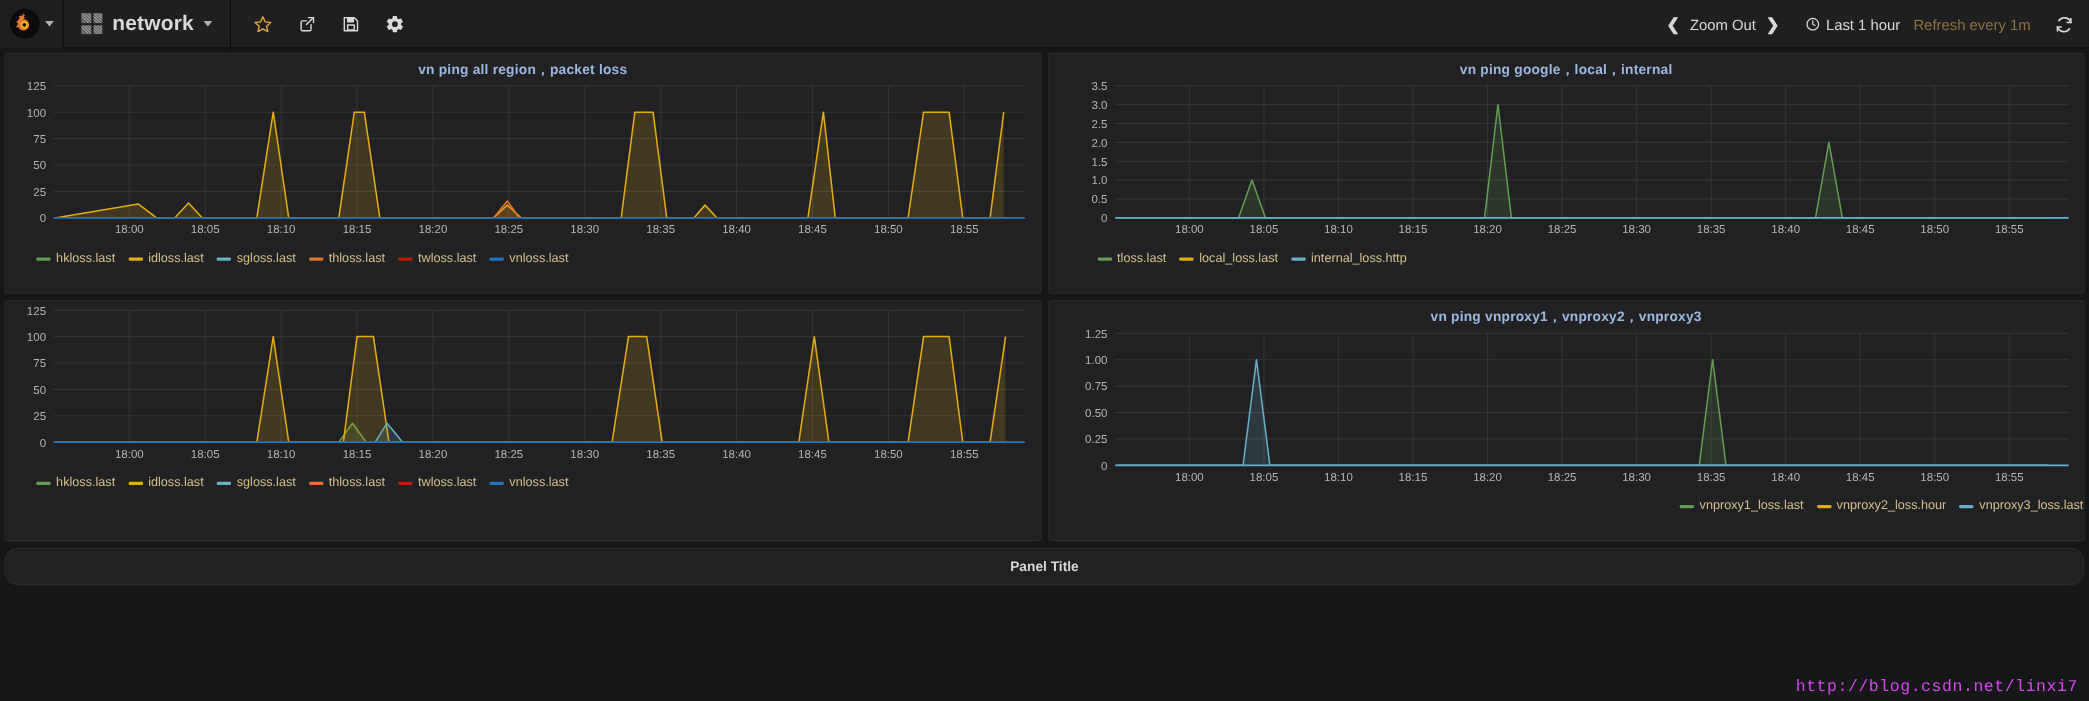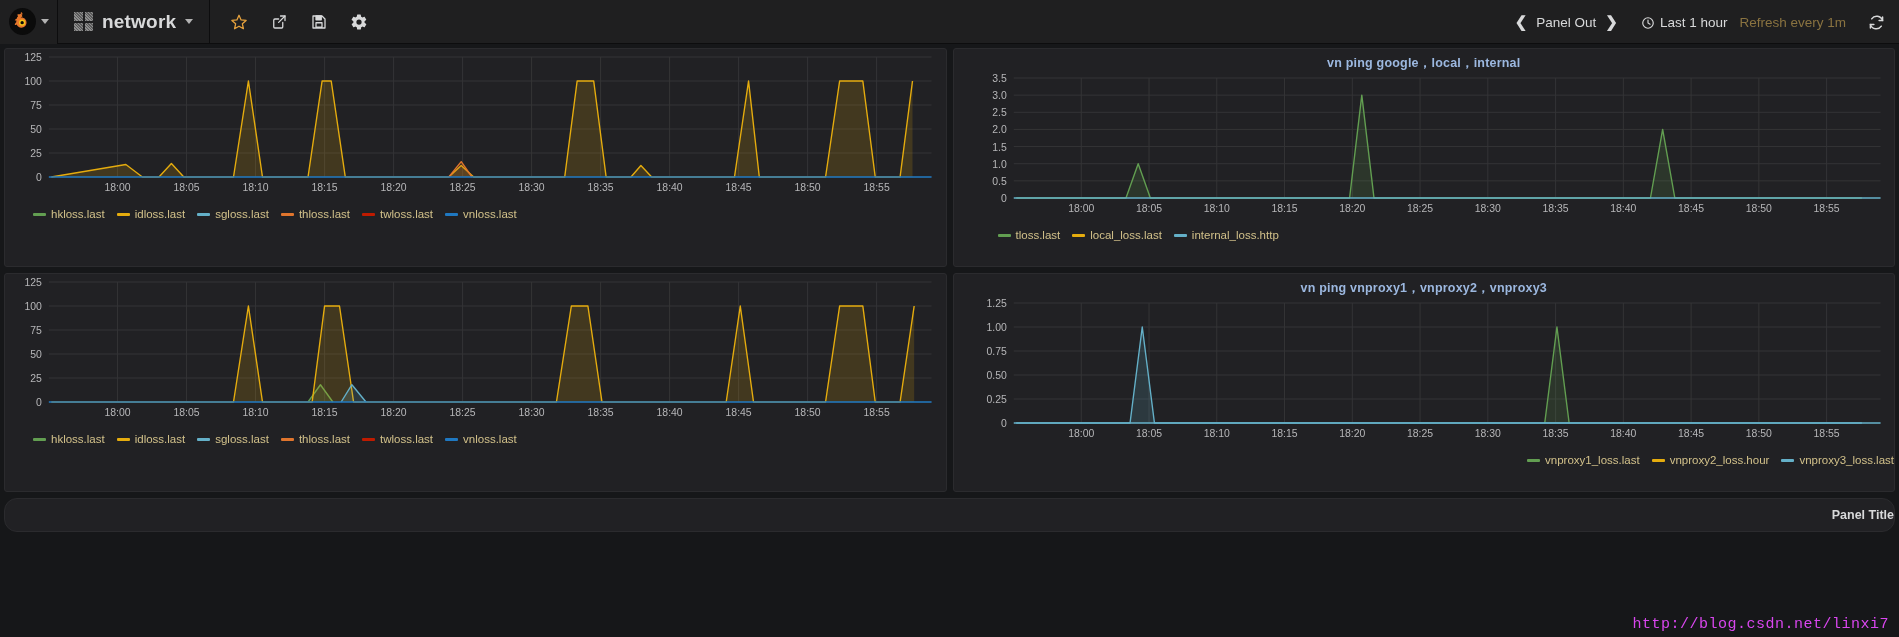--- a/index.html
+++ b/index.html
@@ -62,21 +62,21 @@
   .nav-right {
     position: absolute; right: 14px; top: 0;
     height: 44px; display: flex; align-items: center; gap: 0;
     color: #d8d9da; font-size: 13.5px;
   }
   .nav-right .chev {
     color: #d8d9da; font-size: 15px; padding: 0 9px; cursor: pointer; font-weight: 700;
   }
   .zoom-out { color: #d8d9da; font-size: 13.5px; cursor: pointer; }
   .time-range {
-    display: flex; align-items: flex-end; gap: 5px;
+    display: flex; align-items: center; gap: 5px;
     margin-left: 14px; cursor: pointer; color: #d8d9da; font-size: 13.5px;
   }
   .refresh-interval { color: #8a7340; font-size: 13.5px; margin-left: 12px; cursor: pointer; }
   .refresh-btn { margin-left: 22px; cursor: pointer; line-height: 0; }
 
   
   .dash-body { padding: 4px 4px 0 4px; }
   .row { display: flex; gap: 6px; margin-bottom: 6px; }
   .panel {
     background: #212124;
@@ -98,21 +98,21 @@
     font-size: 11.5px;
   }
   .legend-item { display: flex; align-items: center; gap: 5px; cursor: pointer; }
   .legend-swatch { width: 13px; height: 3px; border-radius: 1px; display: inline-block; }
   .legend-label { color: #d2c18a; font-size: 11.5px; }
 
   
   .bottom-panel {
     width: 1891px; height: 34px;
     background: #212124; border: 1px solid #2b2b2e; border-radius: 13px;
-    display: flex; align-items: center; justify-content: flex-end;
+    display: flex; align-items: center; justify-content: center;
   }
   .bottom-panel-title { color: #d8d9da; font-size: 12.5px; font-weight: 700; }
 
   .watermark {
     position: absolute; right: 10px; bottom: 4px;
     color: #d946ef; font-size: 15px;
     font-family: Liberation Mono, monospace;
     letter-spacing: .5px;
   }
 </style>
@@ -165,21 +165,21 @@
     </span>
     <span class="ic">
       <svg width="18" height="18" viewBox="0 0 24 24" fill="#d8d9da">
         <path d="M19.4 13c.04-.3.06-.6.06-1s-.02-.7-.07-1l2.1-1.6c.2-.15.25-.4.12-.6l-2-3.5c-.12-.2-.37-.3-.6-.2l-2.5 1a7.3 7.3 0 0 0-1.7-1l-.4-2.6a.5.5 0 0 0-.5-.4h-4a.5.5 0 0 0-.5.4l-.4 2.6c-.6.25-1.2.6-1.7 1l-2.5-1c-.23-.1-.48 0-.6.2l-2 3.5c-.13.2-.08.45.12.6L4.5 11c-.05.3-.07.65-.07 1s.02.7.07 1l-2.1 1.6c-.2.15-.25.4-.12.6l2 3.5c.12.2.37.3.6.2l2.5-1c.5.4 1.1.75 1.7 1l.4 2.6c.04.23.25.4.5.4h4c.25 0 .46-.17.5-.4l.4-2.6c.6-.25 1.2-.6 1.7-1l2.5 1c.23.1.48 0 .6-.2l2-3.5c.13-.2.08-.45-.12-.6L19.4 13zM12 15.5A3.5 3.5 0 1 1 12 8.5a3.5 3.5 0 0 1 0 7z"></path>
       </svg>
     </span>
   </div>
 
   <div class="nav-right">
     <span class="chev">❮</span>
-    <span class="zoom-out">Panel Out</span>
+    <span class="zoom-out">Zoom Out</span>
     <span class="chev">❯</span>
     <span class="time-range">
       <span style="line-height:0;">
         <svg width="14" height="14" viewBox="0 0 24 24" fill="none" stroke="#d8d9da" stroke-width="2">
           <circle cx="12" cy="12" r="9"></circle>
             <path d="M12 7v5l3.5 2" stroke-linecap="round"></path>
         </svg>
       </span>
       <span>Last 1 hour</span>
     </span>
@@ -193,20 +193,21 @@
       </svg>
     </span>
   </div>
 </div>
 
 <div class="dash-body">
 
   <div class="row">
 
     <div class="panel panel-half">
+      <div class="panel-title">vn ping all region，packet loss</div>
       <div class="graph-area">
         <svg class="graph-svg" viewBox="0 0 944 152" preserveAspectRatio="none">
             <line x1="44" y1="128" x2="930" y2="128" stroke="#343436" stroke-width="1"></line>
             <text x="37" y="132" fill="#b6b6b8" font-size="10.5" text-anchor="end" font-family="&quot;Liberation Sans&quot;, sans-serif">0</text>
             <line x1="44" y1="104" x2="930" y2="104" stroke="#343436" stroke-width="1"></line>
             <text x="37" y="108" fill="#b6b6b8" font-size="10.5" text-anchor="end" font-family="&quot;Liberation Sans&quot;, sans-serif">25</text>
             <line x1="44" y1="80" x2="930" y2="80" stroke="#343436" stroke-width="1"></line>
             <text x="37" y="84" fill="#b6b6b8" font-size="10.5" text-anchor="end" font-family="&quot;Liberation Sans&quot;, sans-serif">50</text>
             <line x1="44" y1="56" x2="930" y2="56" stroke="#343436" stroke-width="1"></line>
             <text x="37" y="60" fill="#b6b6b8" font-size="10.5" text-anchor="end" font-family="&quot;Liberation Sans&quot;, sans-serif">75</text>

